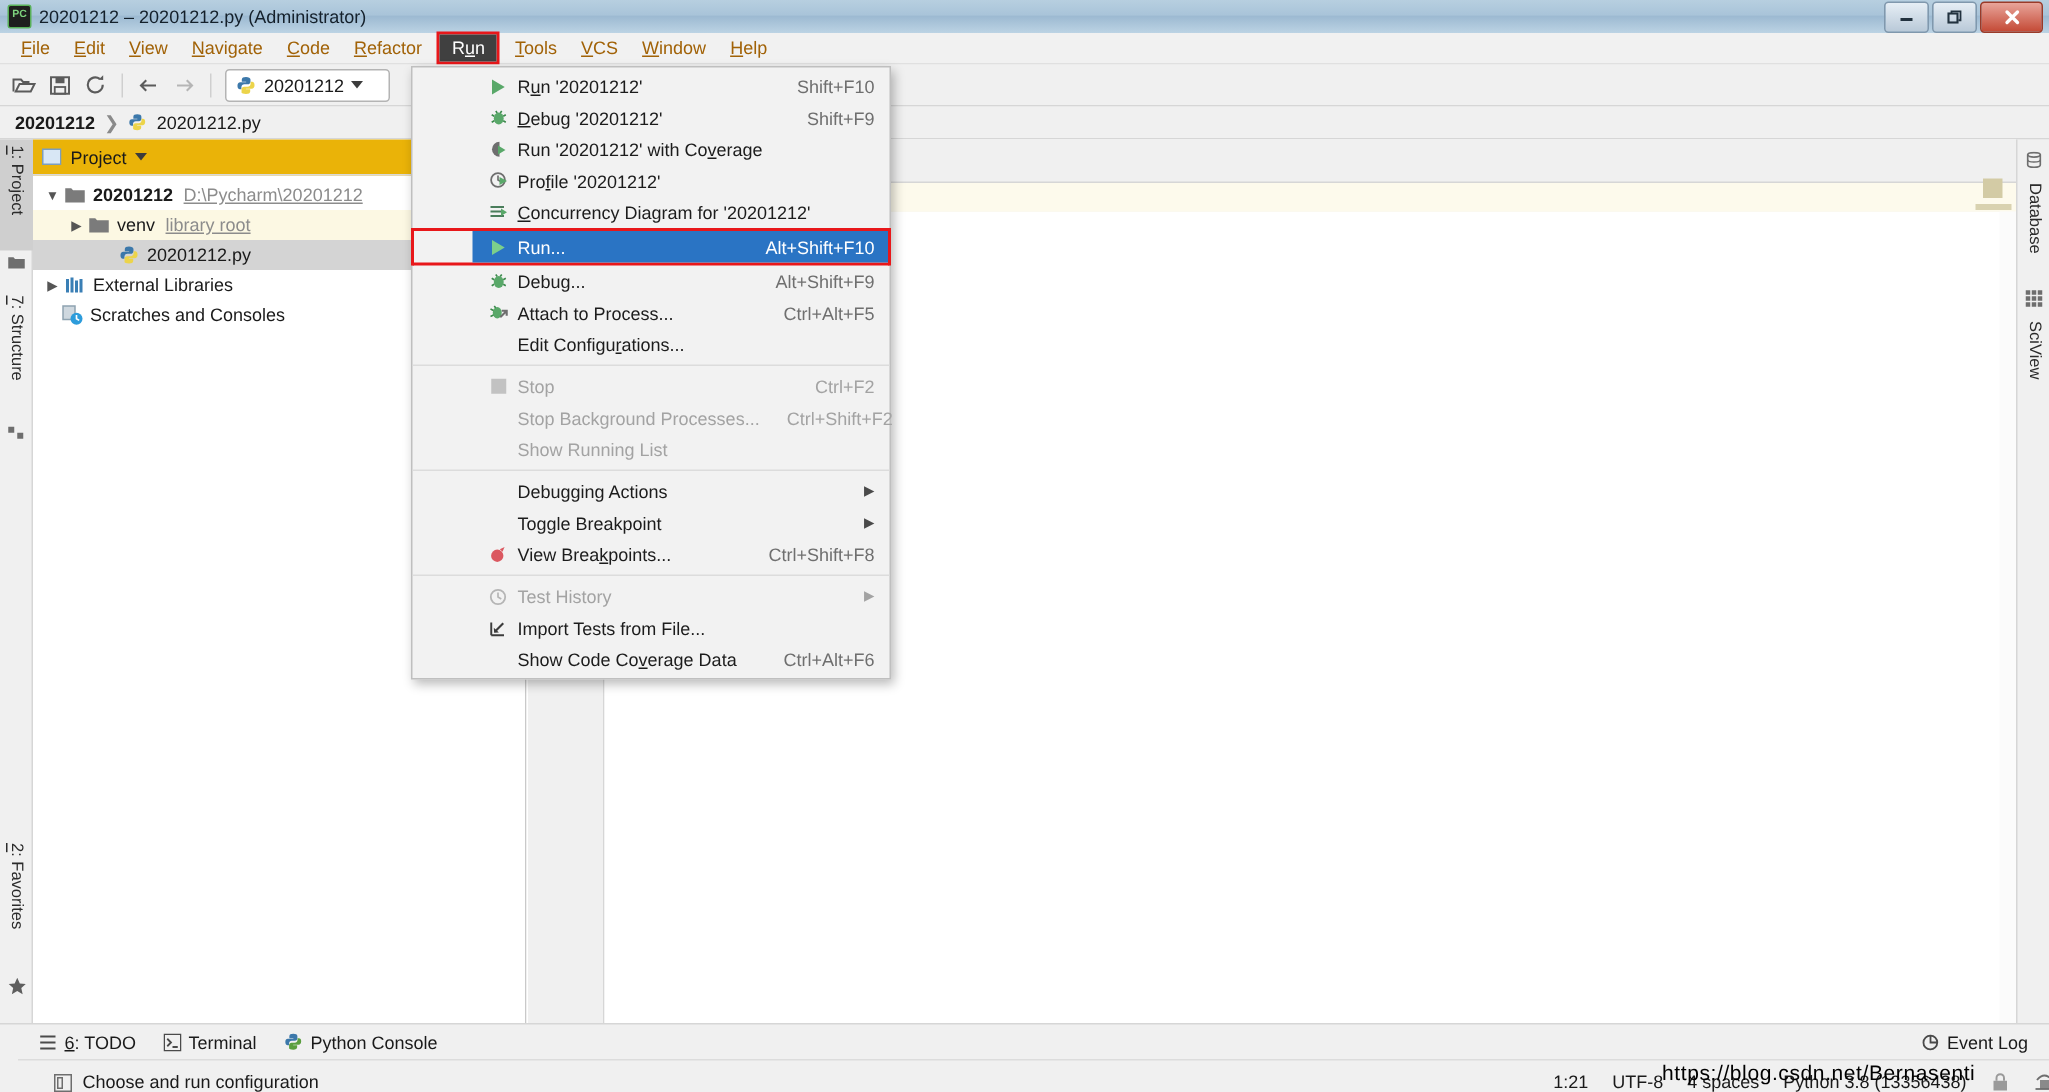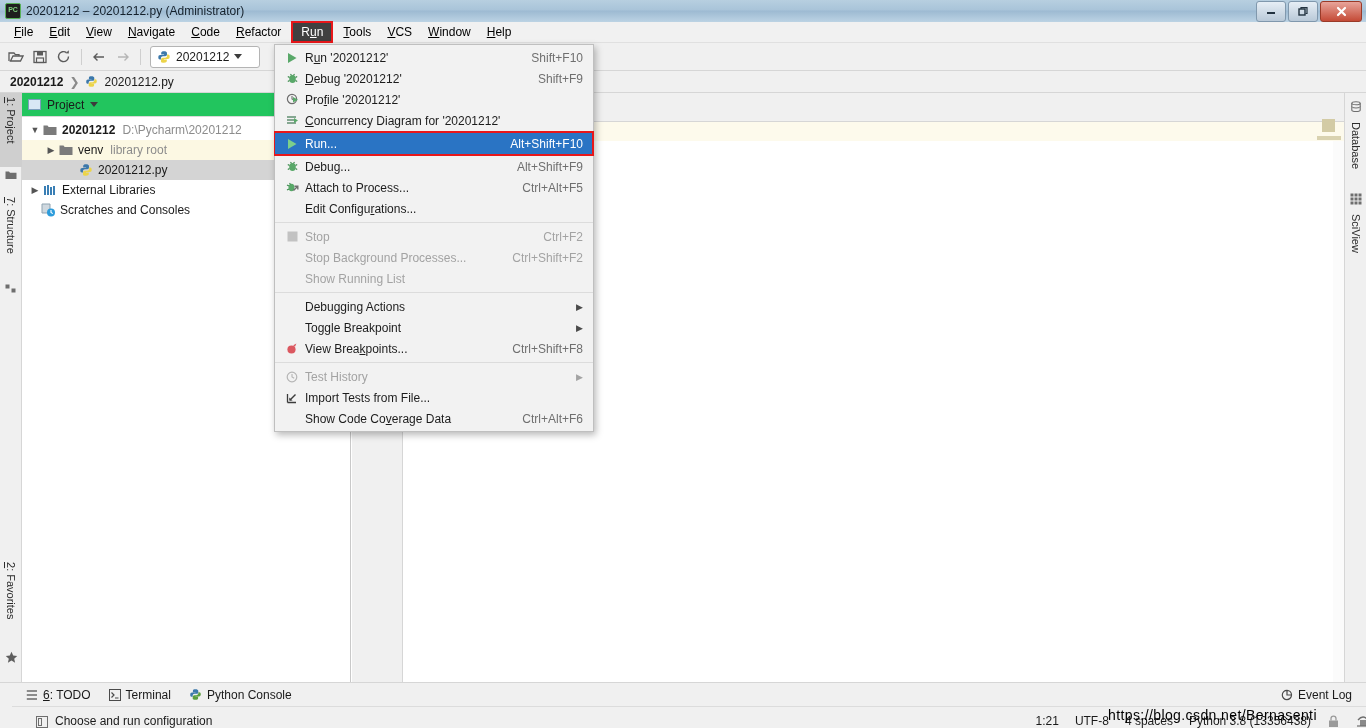--- a/index.html
+++ b/index.html
@@ -37,21 +37,21 @@
     border-color:#9a3a28;color:#fff;width:40px;font-weight:bold;
   }
 
   
   .menubar{
     position:absolute;left:0;top:22px;width:1366px;height:21px;
     background:#f1f1f1;border-bottom:1px solid #e0e0e0;
     display:flex;align-items:center;padding-left:6px;box-sizing:border-box;
   }
   .menu-item{
-    padding:2px 8px;font-size:12px;color:#000000;white-space:nowrap;position:relative;
+    padding:2px 8px;font-size:12px;color:#a16207;white-space:nowrap;position:relative;
   }
   .menu-item u{text-decoration:underline;}
   .menu-item.active{background:#404040;color:#fff;}
   .redbox{
     border:2px solid #e8171a;padding:0px 0px;
   }
 
   
   .toolbar{
     position:absolute;left:0;top:43px;width:1366px;height:28px;
@@ -99,32 +99,32 @@
     position:absolute;right:0;top:93px;width:22px;height:589px;
     background:#f0f0f0;border-left:1px solid #d6d6d6;box-sizing:border-box;
   }
 
   
   .proj{
     position:absolute;left:22px;top:93px;width:329px;height:589px;
     background:#fff;border-right:1px solid #c9c9c9;box-sizing:border-box;
   }
   .proj-head{
-    height:24px;background:#22c55e;border-bottom:1px solid #d9d9d9;
+    height:24px;background:#eab308;border-bottom:1px solid #d9d9d9;
     display:flex;align-items:center;padding:0 6px;box-sizing:border-box;gap:6px;
   }
   .proj-head .lbl{font-size:12px;}
   .proj-head .sp{flex:1;}
   .tree{padding-top:3px;font-size:12px;}
   .row{height:20px;display:flex;align-items:center;padding-left:6px;box-sizing:border-box;white-space:nowrap;}
   .row.hl-yellow{background:#fcf8e3;}
   .row.hl-gray{background:#d4d4d4;}
   .arrow{width:14px;text-align:center;color:#555;font-size:9px;flex:0 0 auto;}
   .ficon{width:16px;height:14px;margin-right:4px;flex:0 0 auto;display:flex;align-items:center;justify-content:center;}
-  .dim{color:#8c8c8c;margin-left:7px;}
+  .dim{color:#8c8c8c;margin-left:7px;text-decoration:underline;}
   .bold{font-weight:bold;}
 
   
   .editorwrap{
     position:absolute;left:351px;top:93px;right:22px;height:589px;background:#fff;
   }
   .ed-tabstrip{height:28px;background:#f0f0f0;border-bottom:1px solid #d6d6d6;}
   .ed-banner{
     position:absolute;left:0;top:29px;right:0;height:19px;background:#fdfaec;
     border-bottom:1px solid #f0ead2;
@@ -162,21 +162,21 @@
 
   
   .dropdown{
     position:absolute;left:274px;top:44px;width:320px;
     background:#f2f2f2;border:1px solid #bfbfbf;
     box-shadow:2px 3px 7px rgba(0,0,0,.28);
     padding:2px 0;box-sizing:border-box;z-index:40;
   }
   .mrow{
     height:21px;display:flex;align-items:center;padding:0 10px 0 8px;
-    box-sizing:border-box;font-size:12px;color:#1c1c1c;position:relative;
+    box-sizing:border-box;font-size:12px;color:#1c1c1c;position:relative;margin-left:40px;
   }
   .mrow .mico{width:18px;height:16px;flex:0 0 auto;display:flex;align-items:center;justify-content:center;margin-right:4px;}
   .mrow .mlabel{flex:1;white-space:nowrap;}
   .mrow .mkey{color:#6f6f6f;font-size:12px;margin-left:18px;white-space:nowrap;}
   .mrow .msub{color:#4a4a4a;font-size:9px;margin-left:14px;}
   .mrow.disabled .mlabel,.mrow.disabled .mkey{color:#a3a3a3;}
   .mrow.sel{background:#2a74c4;color:#fff;}
   .mrow.sel .mkey{color:#fff;}
   .msep{height:1px;background:#dcdcdc;margin:3px 0;}
   .selwrap{border-top:2px solid #e8171a;border-bottom:2px solid #e8171a;position:relative;}
@@ -445,20 +445,30 @@
       <span class="mico">
         <svg width="13" height="13" viewBox="0 0 13 13">
             <ellipse cx="6.5" cy="7" rx="3.3" ry="4" fill="#59a869"></ellipse>
             <path d="M1.8 4.5 L3.5 5.5 M1.8 9.5 L3.5 8.5 M11.2 4.5 L9.5 5.5 M11.2 9.5 L9.5 8.5 M4.5 2 L5.5 3.3 M8.5 2 L7.5 3.3" stroke="#3c8a4c" stroke-width="1.1"></path>
           </svg>
       </span>
       <span class="mlabel"><u>D</u>ebug '20201212'</span>
       <span class="mkey">Shift+F9</span>
     </div>
 
+    <div class="mrow">
+      <span class="mico">
+        <svg width="13" height="13" viewBox="0 0 13 13">
+            <path d="M7 1.5 A5 5 0 1 0 7 11.5 Z" fill="#6e6e6e"></path>
+            <path d="M6 4 L11 7 L6 10 Z" fill="#59a869"></path>
+          </svg>
+      </span>
+      <span class="mlabel">Run '20201212' with Co<u>v</u>erage</span>
+      <span class="mkey"></span>
+    </div>
 
     <div class="mrow">
       <span class="mico">
         <svg width="13" height="13" viewBox="0 0 13 13">
             <circle cx="6" cy="6" r="4.6" fill="none" stroke="#6e6e6e" stroke-width="1.2"></circle>
             <path d="M6 3 V6 L8.2 7.2" stroke="#6e6e6e" stroke-width="1.1" fill="none"></path>
             <path d="M7 4 L12 6.7 L7 9.4 Z" fill="#59a869"></path>
           </svg>
       </span>
       <span class="mlabel">Pro<u>f</u>ile '20201212'</span>

